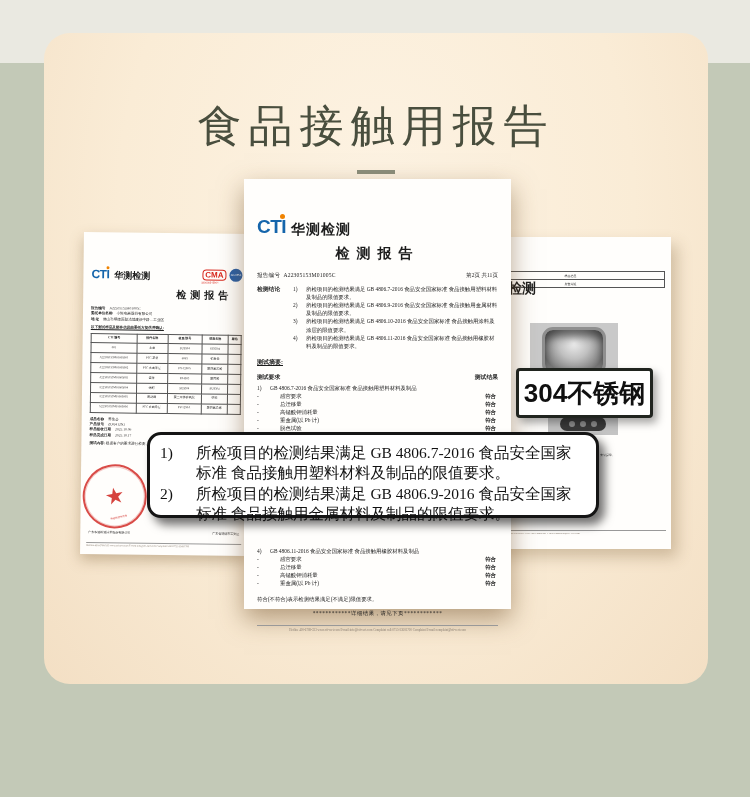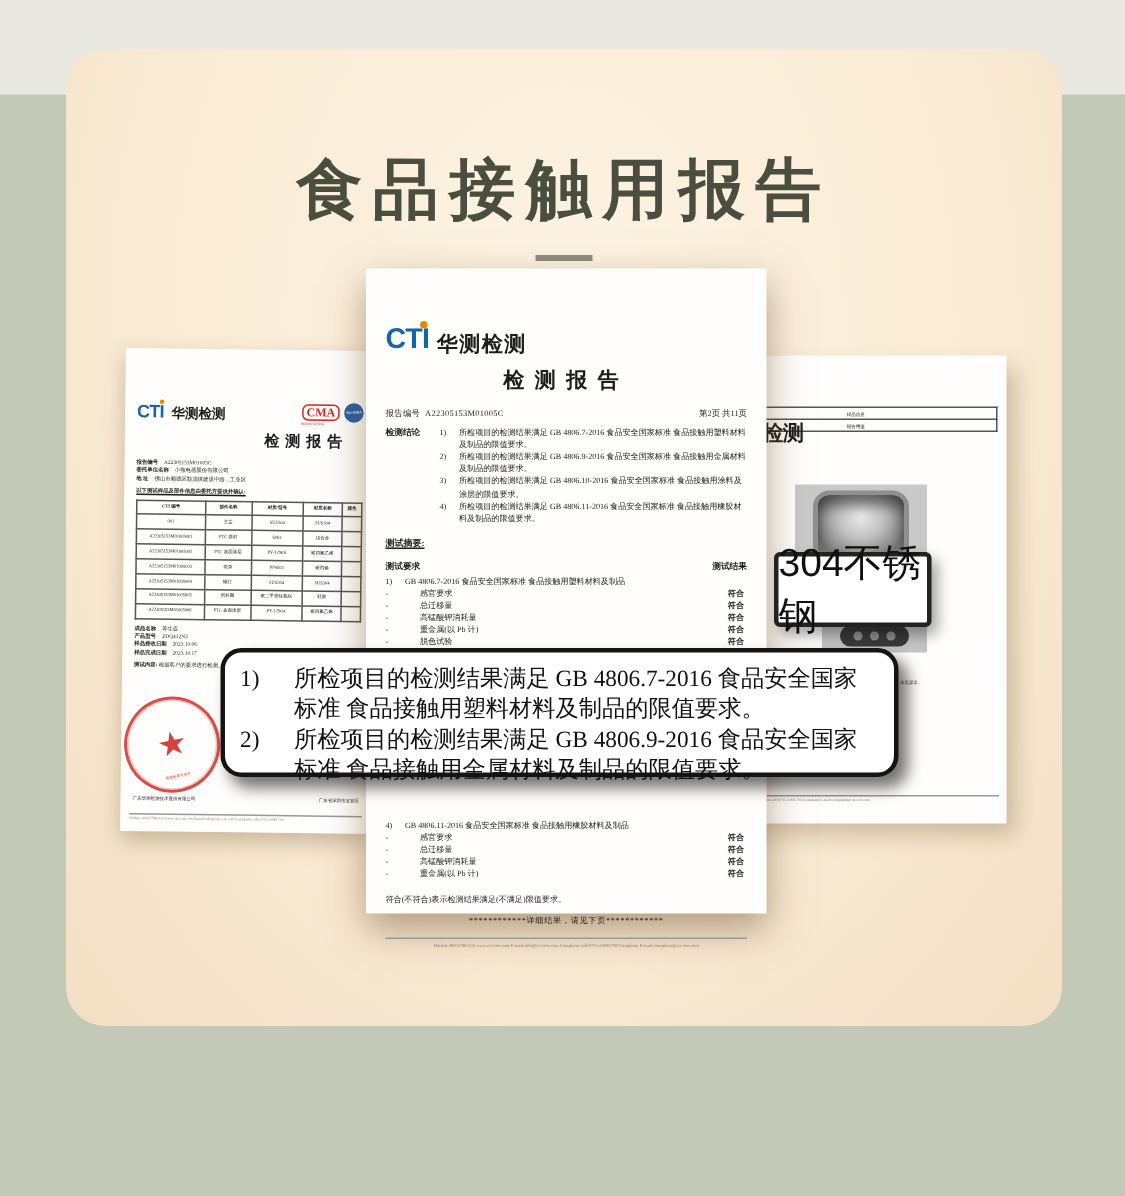--- a/index.html
+++ b/index.html
@@ -9,21 +9,21 @@
     font-family:"Liberation Sans",sans-serif;
     -webkit-font-smoothing:antialiased;
   }
   .top-strip{position:absolute;left:0;top:0;width:750px;height:63px;background:#eae9e1;z-index:0;}
   .card{
     position:absolute;left:44px;top:33px;width:664px;height:651px;border-radius:26px;z-index:0;
     background:radial-gradient(ellipse at 50% 28%, #fdf3e3 0%, #faecd6 55%, #f3dfc4 100%);
   }
   .page-title{
     position:absolute;left:44px;top:97px;width:664px;text-align:center;z-index:1;
-    font-size:44px;font-weight:700;letter-spacing:7px;color:#494e3e;
+    font-size:44px;font-weight:400;letter-spacing:7px;color:#494e3e;
   }
   .title-dash{position:absolute;left:357px;top:170px;width:38px;height:4px;background:#8b8e7c;z-index:1;}
 
   .cert{position:absolute;background:#fffefc;color:#1c1c1c;font-family:"Liberation Serif",serif;}
   .cert-left{left:82px;top:233px;width:167px;height:322px;z-index:1;transform:rotate(.7deg);
     box-shadow:0 6px 14px rgba(115,85,45,.35);padding:7px 8px;box-sizing:border-box;}
   .cert-right{left:470px;top:237px;width:201px;height:312px;z-index:1;
     box-shadow:6px 8px 14px rgba(115,85,45,.3);padding:6px;box-sizing:border-box;}
   .cert-center{left:244px;top:179px;width:267px;height:430px;z-index:2;
     box-shadow:0 10px 24px rgba(110,75,35,.5);padding:11px 13px;box-sizing:border-box;}
@@ -57,21 +57,21 @@
   .sec .head span:nth-child(2){}
   .note{font-size:5.4px;margin-top:9px;}
   .stars{font-size:5.4px;text-align:center;margin-top:7px;letter-spacing:.5px;}
   .cfooter{border-top:.5px solid #999;margin-top:8px;padding-top:2px;font-size:3.1px;color:#8a7f72;
     display:flex;gap:6px;justify-content:center;white-space:nowrap;overflow:hidden;}
 
   
   .cert-left{font-size:3.6px;line-height:1.5;}
   .marks{display:flex;align-items:center;gap:3px;margin-left:auto;}
   .cma{border:1.2px solid #d8261c;border-radius:4px;color:#d8261c;font-weight:800;
-    font-family:Liberation Serif, serif;font-size:8px;padding:0 2px;line-height:1.2;position:relative;}
+    font-family:Liberation Sans, sans-serif;font-size:8px;padding:0 2px;line-height:1.2;position:relative;}
   .cma-no{position:absolute;left:-2px;top:11px;font-size:2.6px;font-weight:400;color:#d8261c;white-space:nowrap;}
   .ilac{width:13px;height:13px;border-radius:50%;background:#2a5fa5;color:#fff;
     font-size:2.6px;display:flex;align-items:center;justify-content:center;font-family:"Liberation Sans",sans-serif;}
   .cert-left .doc-title{font-size:10px;letter-spacing:4px;text-align:right;padding-right:10px;margin-top:6px;}
   .lmeta{margin-top:5px;font-size:3.6px;}
   .lrow{display:flex;gap:4px;}
   .lrow .ll{font-weight:800;white-space:nowrap;}
   .tintro{font-weight:800;margin-top:3px;text-decoration:underline;}
   table.ltab{width:100%;border-collapse:collapse;margin-top:2px;}
   .ltab th,.ltab td{border:.4px solid #555;font-size:3px;font-weight:400;text-align:center;padding:2.5px 1px;line-height:1.3;}
@@ -103,24 +103,24 @@
   .socket-strip{position:absolute;left:78px;top:176px;width:70px;height:22px;background:#c4c4c4;
     display:flex;align-items:center;justify-content:center;}
   .socket{width:46px;height:14px;background:#3a3a3a;border-radius:7px;display:flex;align-items:center;justify-content:center;gap:5px;}
   .socket i{width:6px;height:6px;border-radius:50%;background:#8d8d8d;}
   .socket-cap{position:absolute;left:78px;top:200px;width:70px;text-align:center;font-size:2.6px;color:#666;}
   .side-note{position:absolute;left:130px;top:216px;font-size:3px;color:#333;}
   .rfooter{position:absolute;left:5px;right:5px;bottom:14px;border-top:.4px solid #999;padding-top:1.5px;
     font-size:2.6px;color:#8a7f72;white-space:nowrap;overflow:hidden;}
 
   
-  .steel-box{position:absolute;left:516px;top:368px;width:105px;height:50px;z-index:3;
+  .steel-box{position:absolute;left:516px;top:368px;width:137px;height:50px;z-index:3;
     background:#fff;border:3px solid #20241f;border-radius:4px;box-sizing:border-box;
     display:flex;align-items:center;justify-content:center;
-    font-family:"Liberation Sans",sans-serif;font-weight:400;font-size:26px;color:#101010;
+    font-family:"Liberation Sans",sans-serif;font-weight:700;font-size:26px;color:#101010;
     box-shadow:4px 5px 9px rgba(0,0,0,.35);}
   .callout{position:absolute;left:147px;top:432px;width:452px;height:86px;z-index:4;
     background:#fff;border:3px solid #141414;border-radius:14px;box-sizing:border-box;
     box-shadow:6px 7px 10px rgba(0,0,0,.55);
     padding:8px 12px 6px 10px;font-family:"Liberation Serif",serif;color:#111;}
   .callout .item{display:grid;grid-template-columns:36px 1fr;font-size:15.5px;line-height:1.32;}
 </style>
 </head>
 <body>
 

